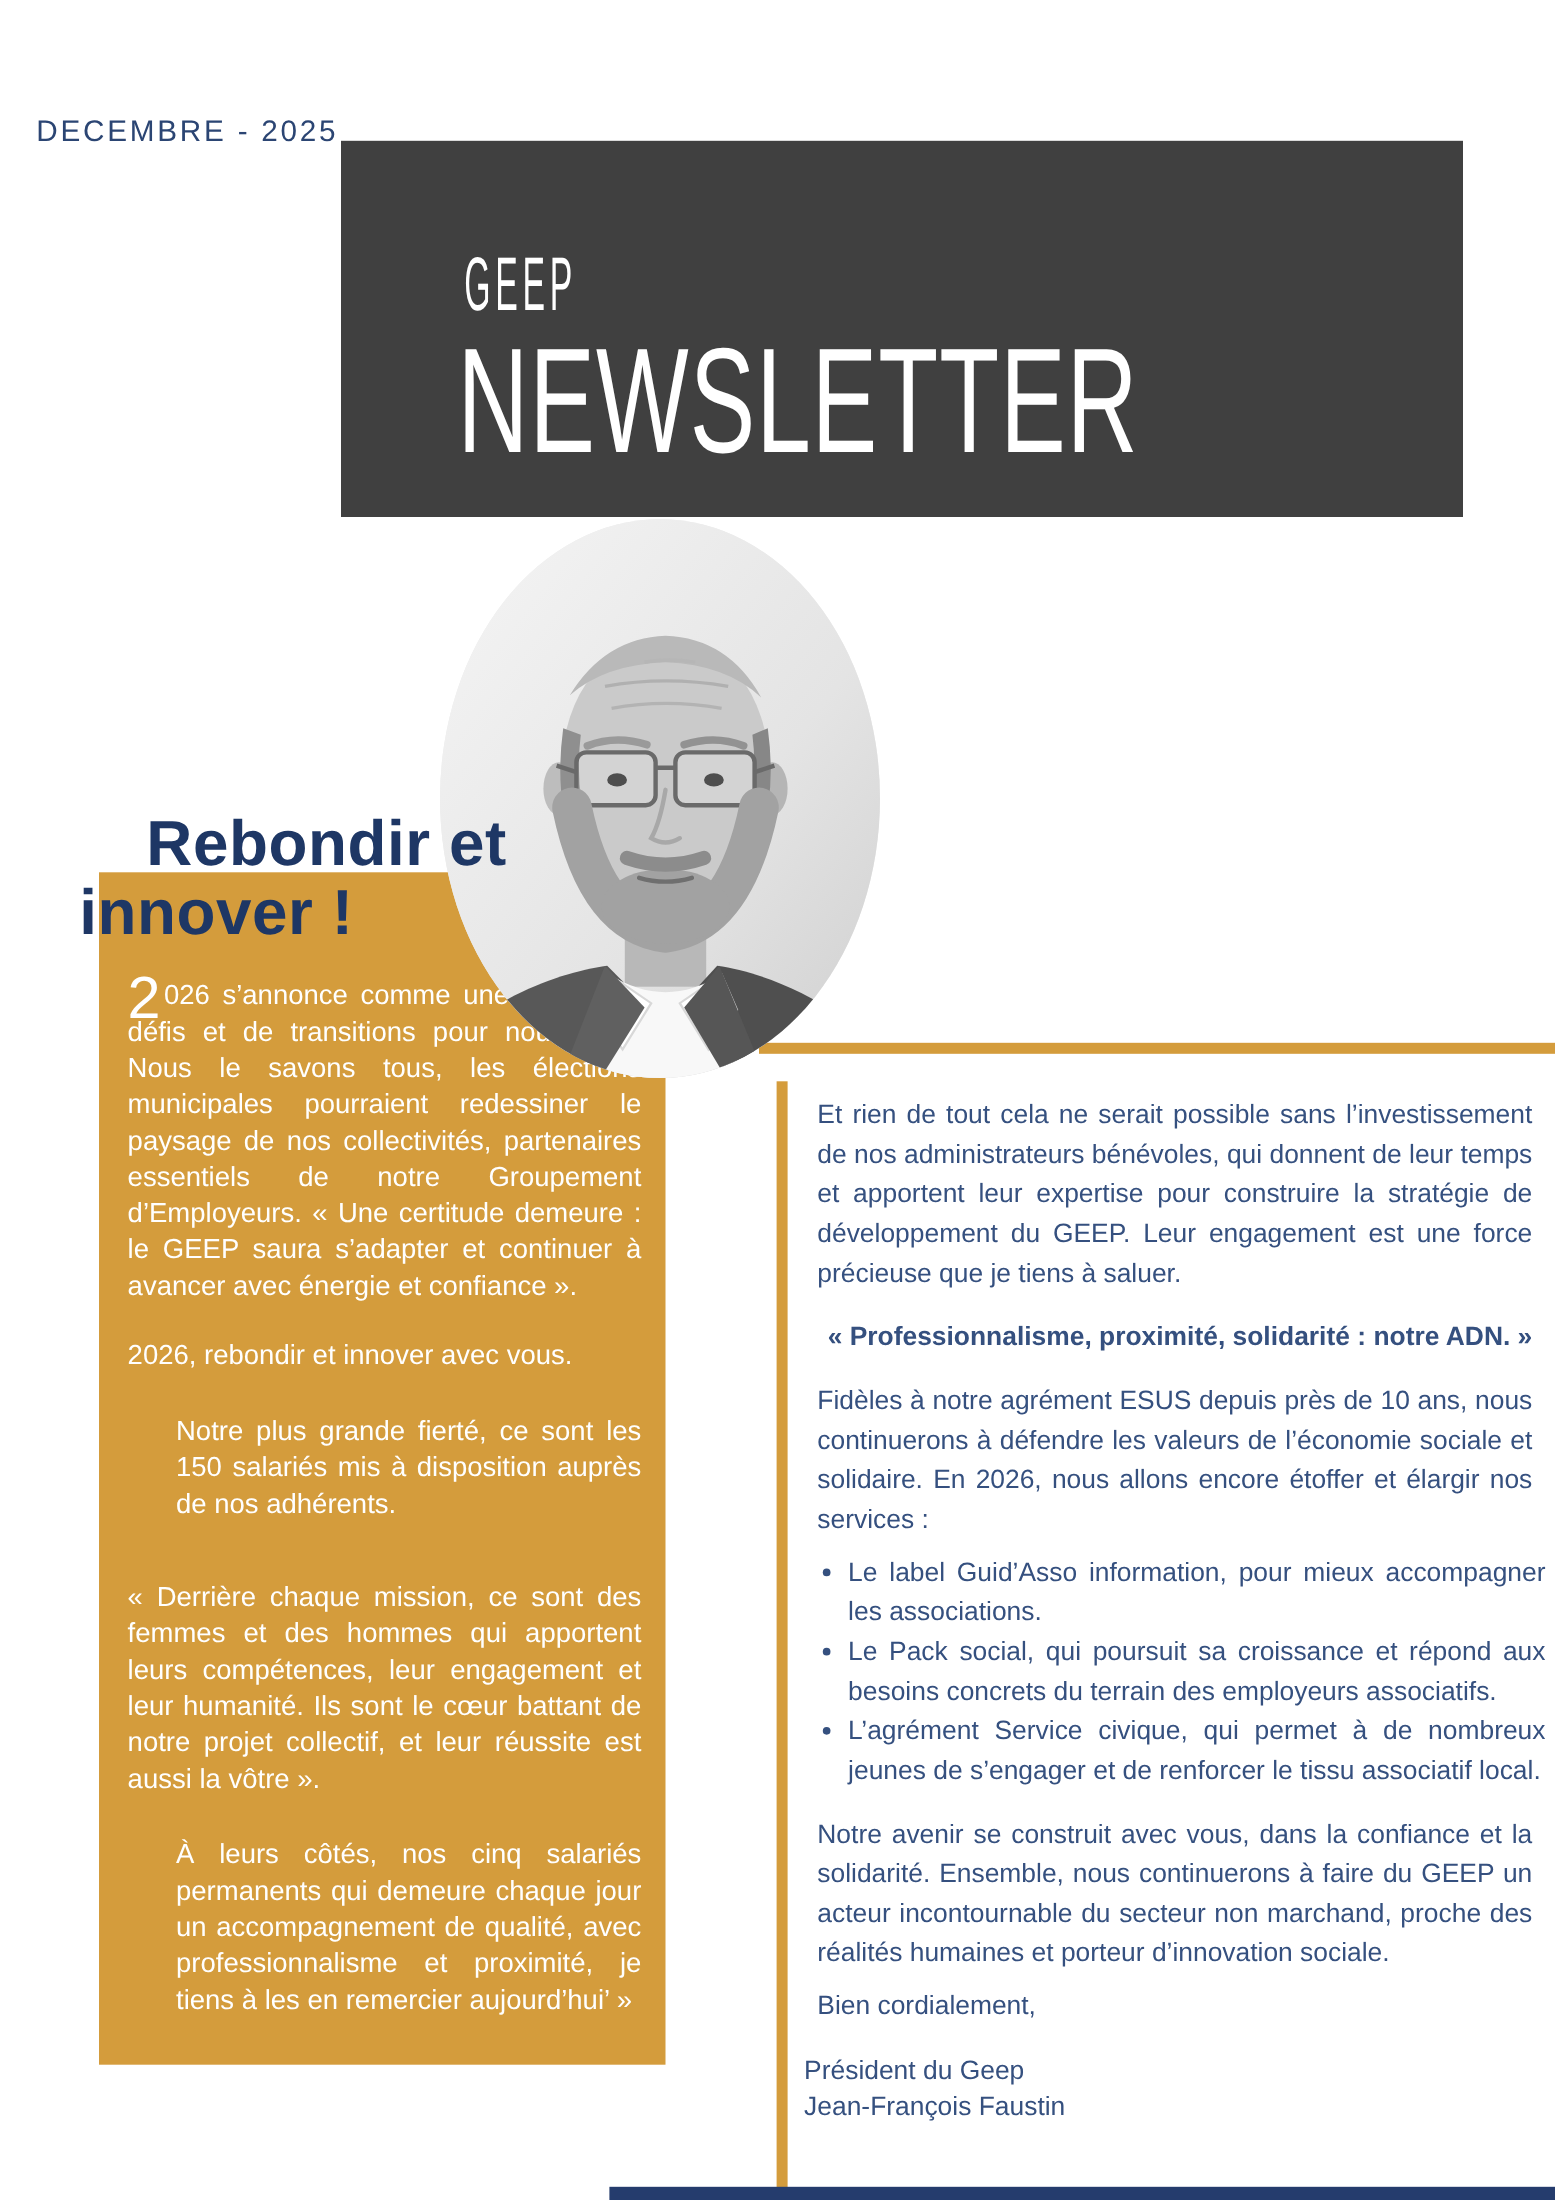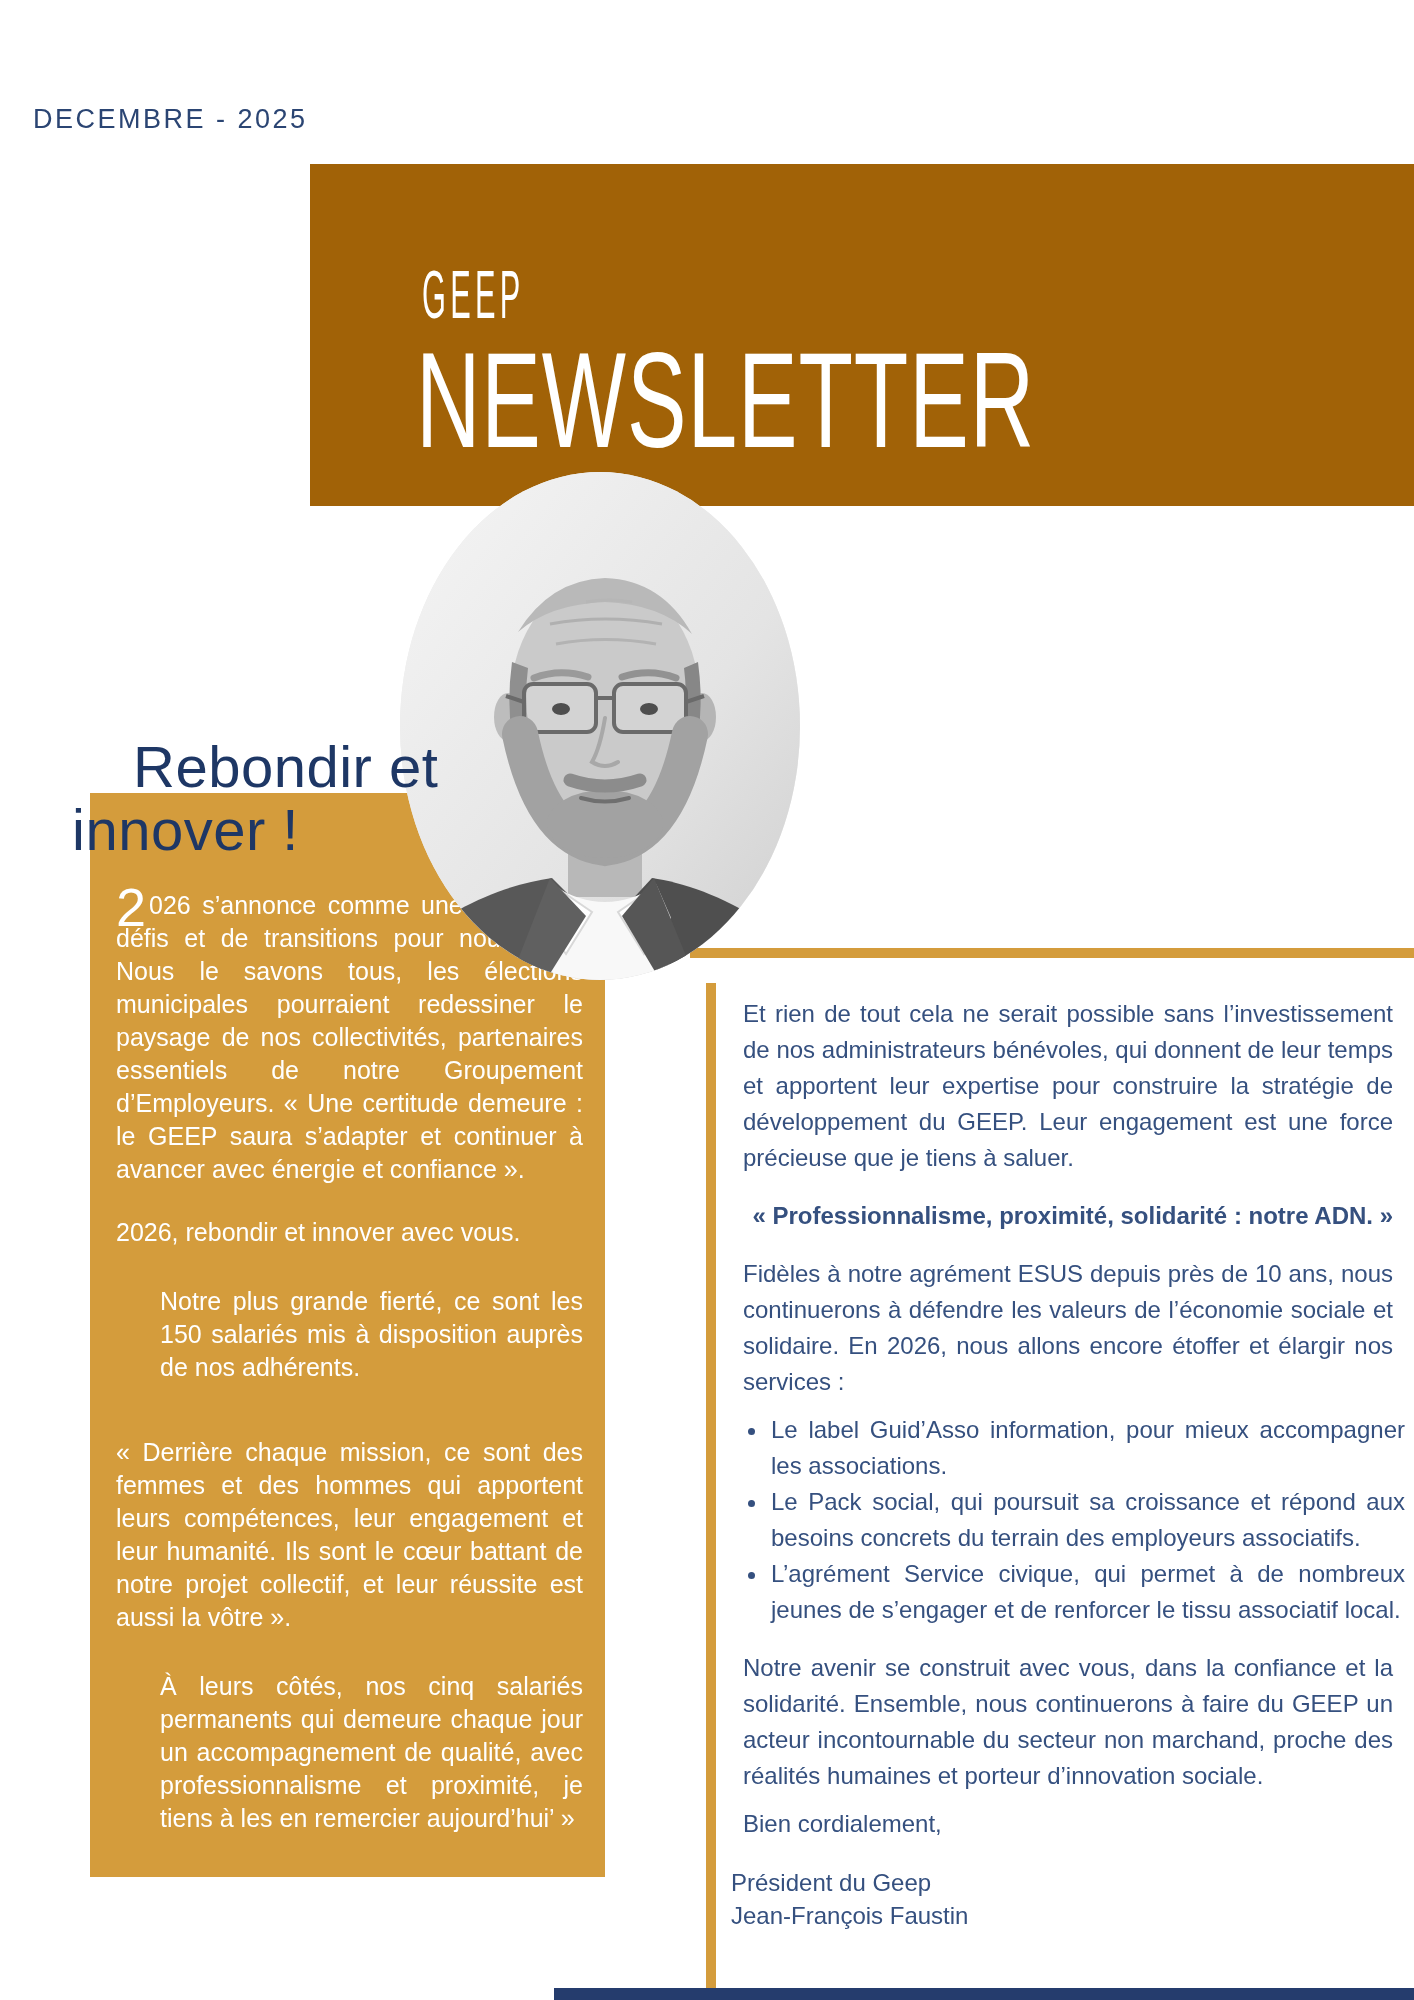--- a/index.html
+++ b/index.html
@@ -10,22 +10,22 @@
     background:#ffffff; overflow:hidden;
     color:#35507F;
   }
   
   .issue-date {
     position:absolute; left:33px; top:104px;
     font-size:27px; letter-spacing:2.5px; color:#2B4573;
     white-space:nowrap;
   }
   .masthead {
-    position:absolute; left:310px; top:128px; width:1104px; height:342px;
-    background:#a16207; z-index:1;margin-top:36px;
+    position:absolute; left:310px; top:128px; width:1020px; height:342px;
+    background:#404040; z-index:1;
   }
   .masthead-brand {
     position:absolute; left:112px; top:90px;
     font-size:64px; font-weight:400; color:#ffffff; letter-spacing:9px;
     transform:scale(0.48,1.08); transform-origin:left top;
     white-space:nowrap;
   }
   .masthead-title {
     position:absolute; left:106px; top:158px;
     font-size:97px; font-weight:400; color:#ffffff; letter-spacing:1px;
@@ -34,21 +34,21 @@
   }
   
   .photo {
     position:absolute; left:400px; top:472px; width:400px; height:508px;
     border-radius:50%; overflow:hidden; z-index:3;
     background:#ececec;
   }
   .photo svg { display:block; width:100%; height:100%; }
   
   .headline-1, .headline-2 {
-    position:absolute; font-size:58px; font-weight:normal; color:#1E3765;
+    position:absolute; font-size:58px; font-weight:bold; color:#1E3765;
     letter-spacing:0.5px; z-index:4; white-space:nowrap;
   }
   .headline-1 { left:133px; top:733px; }
   .headline-2 { left:72px;  top:796px; }
   
   .gold-box {
     position:absolute; left:90px; top:793px; width:515px; height:1084px;
     background:#D49C3C; z-index:2;
     padding:96px 22px 0 26px;
     color:#ffffff; font-size:25px; line-height:33px; text-align:justify;

